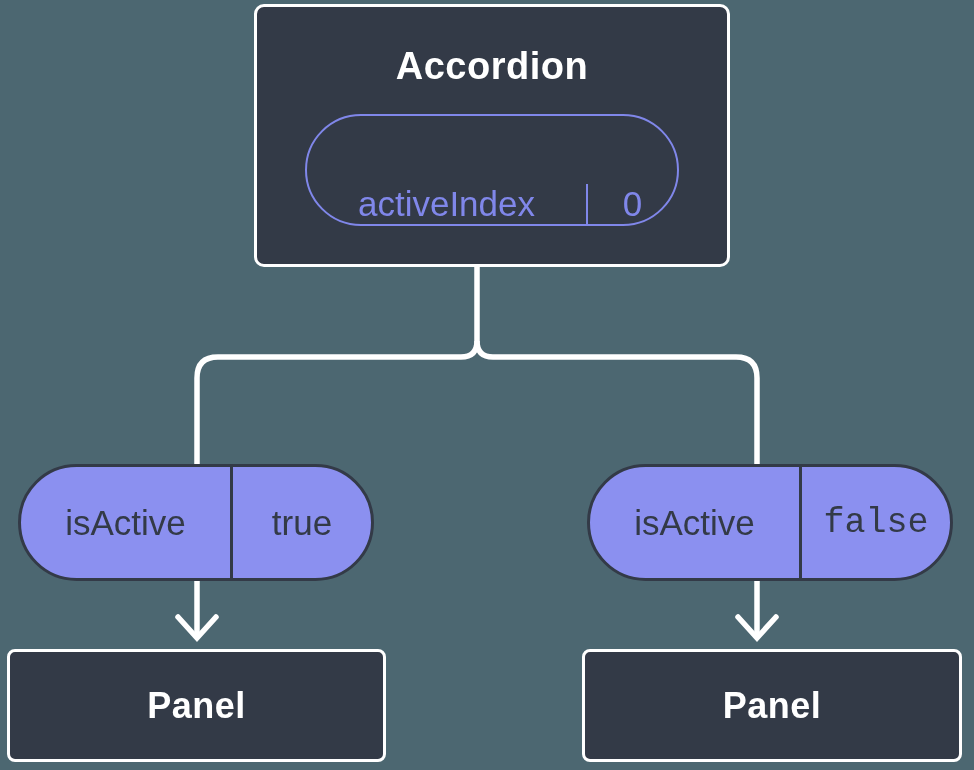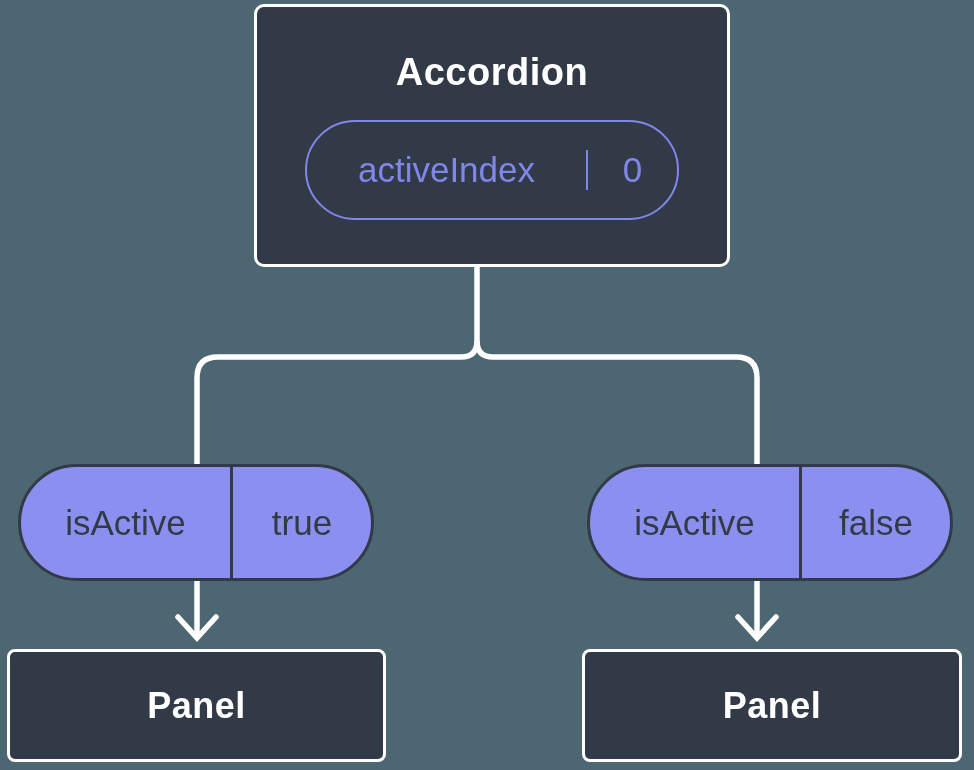--- a/index.html
+++ b/index.html
@@ -30,24 +30,24 @@
   }
   .root-node{
     left:254px;top:4px;width:476px;height:263px;
     display:flex;flex-direction:column;align-items:center;justify-content:center;
     gap:26px;
   }
   .root-title{
     color:#fff;font-size:38px;font-weight:600;letter-spacing:.5px;
   }
   .outline-pill{
-    width:374px;height:100px;
+    width:374px;height:112px;
     border:2.5px solid var(--accent);
     border-radius:60px;
-    display:flex;align-items:center;overflow:hidden;
+    display:flex;align-items:flex-end;overflow:hidden;
   }
   .outline-pill .seg{
     display:flex;align-items:center;justify-content:center;
     color:var(--accent);font-size:35px;
   }
   .outline-pill .seg-name{flex:1;}
   .outline-pill .seg-value{width:91px;border-left:2.5px solid var(--accent);}
   .state-pill{
     position:absolute;z-index:2;top:464px;height:117px;
     background:var(--pill-fill);
@@ -57,21 +57,21 @@
   }
   .state-pill .seg{
     display:flex;align-items:center;justify-content:center;
     color:var(--pill-text);font-size:35px;font-weight:500;
   }
   .state-pill .seg-name{flex:1;}
   .state-pill .seg-value{border-left:3px solid var(--pill-border);}
   .state-pill-left{left:18px;width:356px;}
   .state-pill-left .seg-value{width:141px;}
   .state-pill-right{left:587px;width:366px;}
-  .state-pill-right .seg-value{width:151px;}
+  .state-pill-right .seg-value{width:151px;font-family:Liberation Mono, monospace;}
   .panel-node{
     top:649px;height:113px;border-radius:8px;
     display:flex;align-items:center;justify-content:center;
     color:#fff;font-size:36px;font-weight:600;letter-spacing:.5px;
   }
   .panel-node-left{left:7px;width:379px;}
   .panel-node-right{left:582px;width:380px;}
 </style>
 </head>
 <body>

